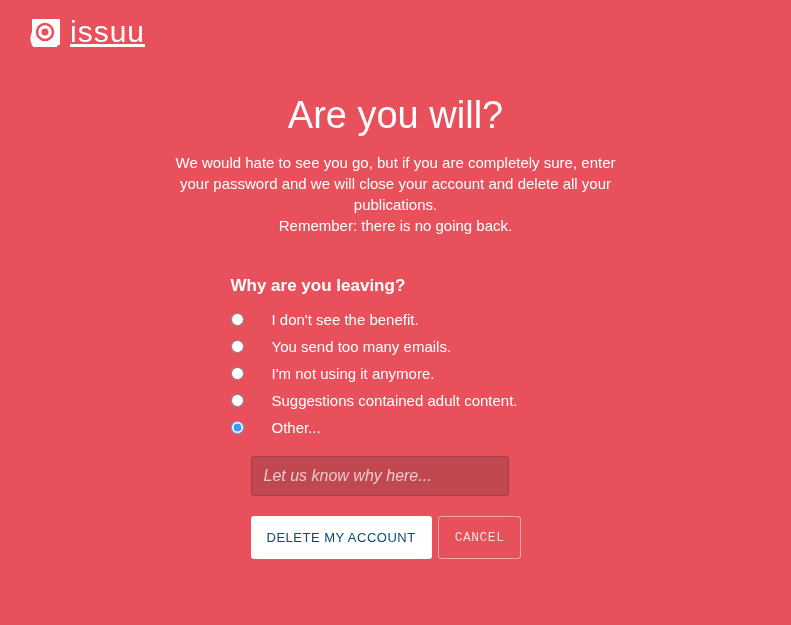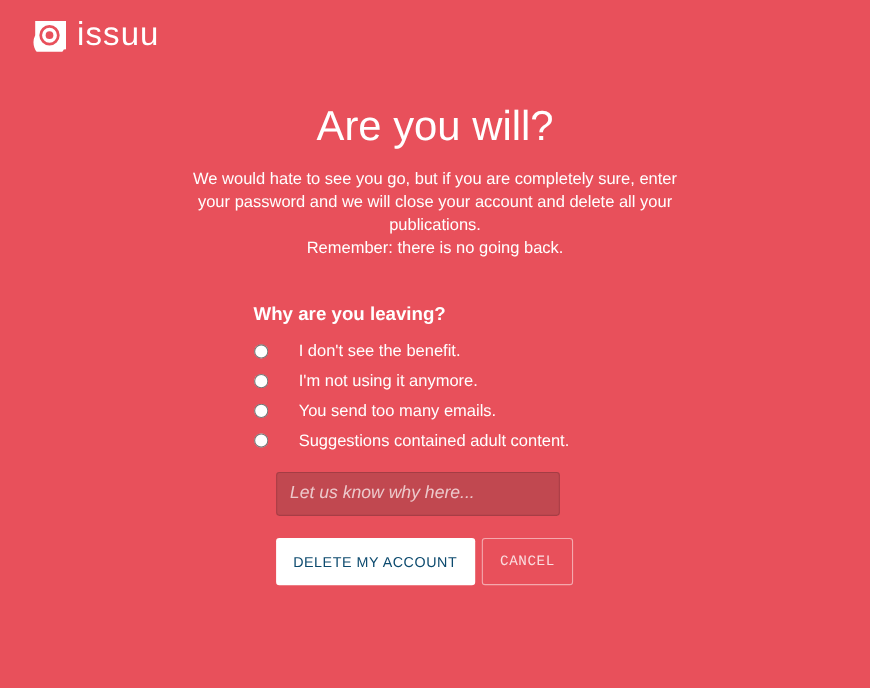--- a/index.html
+++ b/index.html
@@ -15,20 +15,21 @@
       color: #fff;
       overflow: hidden;
     }
     .header {
       padding: 15px 30px;
     }
     .logo {
       display: flex;
       align-items: center;
       gap: 10px;
+      text-decoration: underline;
     }
     .logo-text {
       font-size: 30px;
       font-weight: 400;
       letter-spacing: 1px;
       color: #fff;
     }
     .content {
       width: 500px;
       margin: 30px auto 0;
@@ -139,29 +140,33 @@
 
   <div class="form-area">
     <div class="question">Why are you leaving?</div>
 
     <div class="radio-row">
       <input type="radio" name="reason" style="">
       <label>I don't see the benefit.</label>
     </div>
     <div class="radio-row">
       <input type="radio" name="reason" style="">
+      <label>You send too many emails.</label>
+    </div>
+    <div class="radio-row">
+      <input type="radio" name="reason" style="">
       <label>I'm not using it anymore.</label>
     </div>
     <div class="radio-row">
       <input type="radio" name="reason" style="">
-      <label>You send too many emails.</label>
+      <label>Suggestions contained adult content.</label>
     </div>
     <div class="radio-row">
-      <input type="radio" name="reason" style="">
-      <label>Suggestions contained adult content.</label>
+      <input type="radio" name="reason" checked="" style="">
+      <label>Other...</label>
     </div>
 
     <div class="reason-input-wrap">
       <input type="text" class="reason-input" placeholder="Let us know why here..." style="">
     </div>
 
     <div class="buttons">
       <button class="btn-delete">DELETE MY ACCOUNT</button>
       <button class="btn-cancel">CANCEL</button>
     </div>

